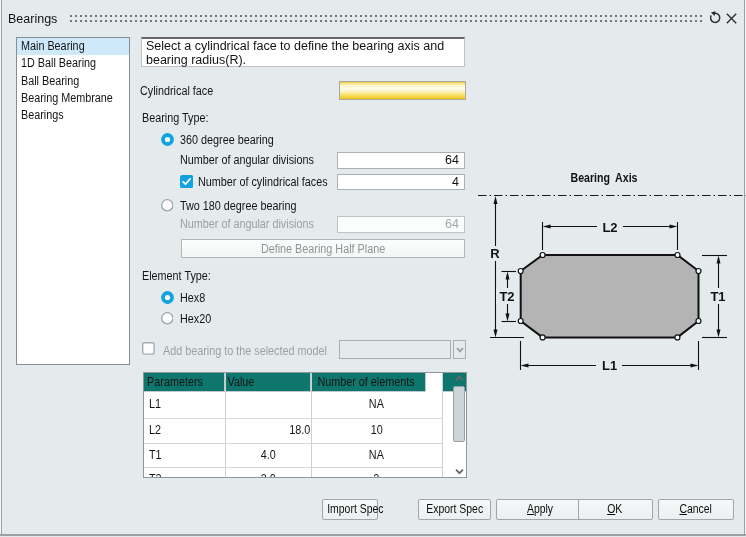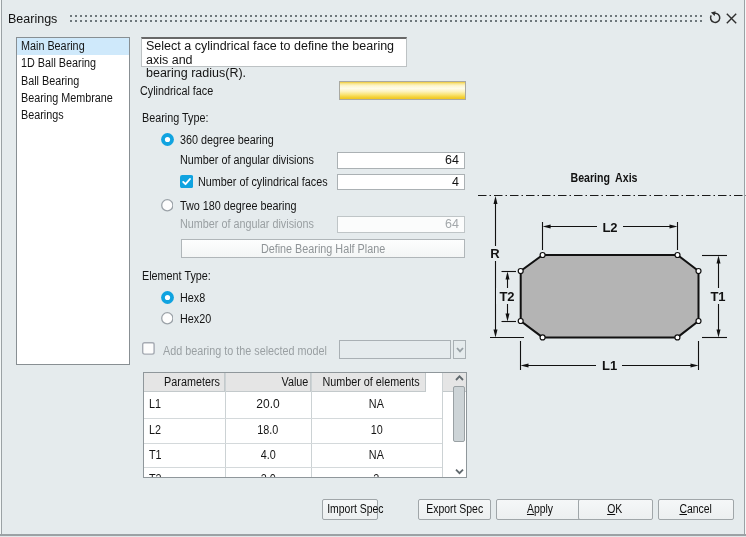--- a/index.html
+++ b/index.html
@@ -13,38 +13,38 @@
 .sx { display:inline-block; transform:scaleX(0.9); transform-origin:0 50%; white-space:nowrap; }
 .sxc { display:inline-block; transform:scaleX(0.9); transform-origin:50% 50%; white-space:nowrap; }
 .sxb { display:inline-block; transform:scaleX(0.87); transform-origin:50% 50%; white-space:nowrap; }
 .dotrow { left:70px; width:633px; height:1.6px;
   background-image:repeating-linear-gradient(to right,#6e777b 0 1.7px,rgba(0,0,0,0) 1.7px 5px); }
 
 #list { left:16px; top:37px; width:114px; height:328px; background:#fff; border:1px solid #888f93; }
 #list .it { position:relative; height:17.3px; line-height:17.3px; padding-left:4px; white-space:nowrap; }
 #list .sel { background:#cfe9fb; }
 
-#info { left:141px; top:37px; width:266px; height:30px; background:#fff;
+#info { left:141px; top:37px; width:324px; height:30px; background:#fff;
   border:1px solid #bdc2c4; border-top:2px solid #686868; padding:1px 0 0 4px; line-height:13.5px;
   font-size:12.5px; }
 
 #swatch { left:339px; top:81px; width:127px; height:19px; border:1px solid #a9a9a1;
   background:linear-gradient(#eec93a 0%, #f8e795 10%, #fdf6cf 22%, #fffce9 38%, #fdf4c2 55%, #f9e373 75%, #f3d035 90%, #efc522 100%); }
 .lbl { white-space:nowrap; transform:scaleX(0.9); transform-origin:0 50%; }
 .dis { color:#9aa0a3; }
 .input { background:#fff; border:1px solid #abb1b4; text-align:right; padding:0 5px; line-height:15px; font-size:12.5px; }
 .inputd { background:#fbfcfc; border:1px solid #bfc5c7; text-align:right; padding:0 5px; line-height:15px; font-size:12.5px; color:#a3a8ab; }
 #halfplane { left:181px; top:239px; width:284px; height:19px; border:1px solid #b0b6b9;
   background:linear-gradient(#fdfefe,#f3f5f5); color:#8f9497; text-align:center; line-height:18px; }
 
 #combo { left:339px; top:339.5px; width:111.5px; height:19px; border:1px solid #a9b0b4; background:#e5ebed; }
 #comboBtn { left:452.5px; top:339.5px; width:13.5px; height:19px; border:1px solid #a9b0b4; background:#e5ebed; }
 
 #tbl { left:143px; top:372px; width:323.5px; height:106px; background:#fff; border:1px solid #8f979b; }
-.hdr { position:absolute; top:0; height:19px; line-height:18px; text-align:right; background:#e5e5e5; border-bottom:1px solid #c3c9cb; }
+.hdr { position:absolute; top:0; height:19px; line-height:18px; text-align:left; background:#0f766e; border-bottom:1px solid #c3c9cb; }
 .vline { position:absolute; top:0; width:1px; height:104px; background:#ccd2d4; }
 .cell { position:absolute; height:25px; line-height:25px; white-space:nowrap; }
 .rline { position:absolute; left:0; width:298px; height:1px; background:#d4d9db; }
 
 #sbthumb { left:452.5px; top:386px; width:12.5px; height:56px; background:#cdd4d7; border:1px solid #9aa1a4; border-radius:2px; }
 
 .btn { position:absolute; top:499px; height:21px; border:1px solid #a0a6a9;
   background:linear-gradient(#f5f7f8,#eceff0); text-align:center; line-height:19px; color:#0d0d0d; border-radius:2px; }
 </style>
 </head>
@@ -131,25 +131,24 @@
 
   <div class="abs" id="tbl">
     <div class="hdr" style="left:0;width:80.5px;border-right:1px solid #c3c9cb"><span class="sxc">Parameters</span></div>
     <div class="hdr" style="left:81.5px;width:85.5px;border-right:1px solid #c3c9cb"><span class="sxc">Value</span></div>
     <div class="hdr" style="left:168px;width:114px;border-right:1px solid #c3c9cb"><span class="sxc">Number of elements</span></div>
     <div class="hdr" style="left:299px;width:22.5px"></div>
     <div class="vline" style="left:81px"></div>
     <div class="vline" style="left:167px"></div>
     <div class="vline" style="left:298px"></div>
     <div class="cell" style="left:5px;top:19px"><span class="sx">L1</span></div>
-      <div class="cell" style="left:0;top:19px;width:81px;text-align:center;left:81px;width:86px">20.0</div>
       <div class="cell" style="left:167px;top:19px;width:131px;text-align:center"><span class="sxc">NA</span></div>
     <div class="rline" style="top:45px"></div>
     <div class="cell" style="left:5px;top:45px"><span class="sx">L2</span></div>
-      <div class="cell" style="left:81px;top:45px;width:86px;text-align:center"><span class="sxc">18.0</span></div>
+      <div class="cell" style="left:81px;top:45px;width:86px;text-align:right"><span class="sxc">18.0</span></div>
       <div class="cell" style="left:167px;top:45px;width:131px;text-align:center"><span class="sxc">10</span></div>
     <div class="rline" style="top:70px"></div>
     <div class="cell" style="left:5px;top:70px"><span class="sx">T1</span></div>
       <div class="cell" style="left:81px;top:70px;width:86px;text-align:center"><span class="sxc">4.0</span></div>
       <div class="cell" style="left:167px;top:70px;width:131px;text-align:center"><span class="sxc">NA</span></div>
     <div class="rline" style="top:94px"></div>
     <div class="cell" style="left:5px;top:94px;height:10px;overflow:hidden"><span class="sx">T2</span></div>
     <div class="cell" style="left:81px;top:94px;width:86px;text-align:center;height:10px;overflow:hidden"><span class="sxc">2.0</span></div>
     <div class="cell" style="left:167px;top:94px;width:131px;text-align:center;height:10px;overflow:hidden"><span class="sxc">2</span></div>
   </div>

